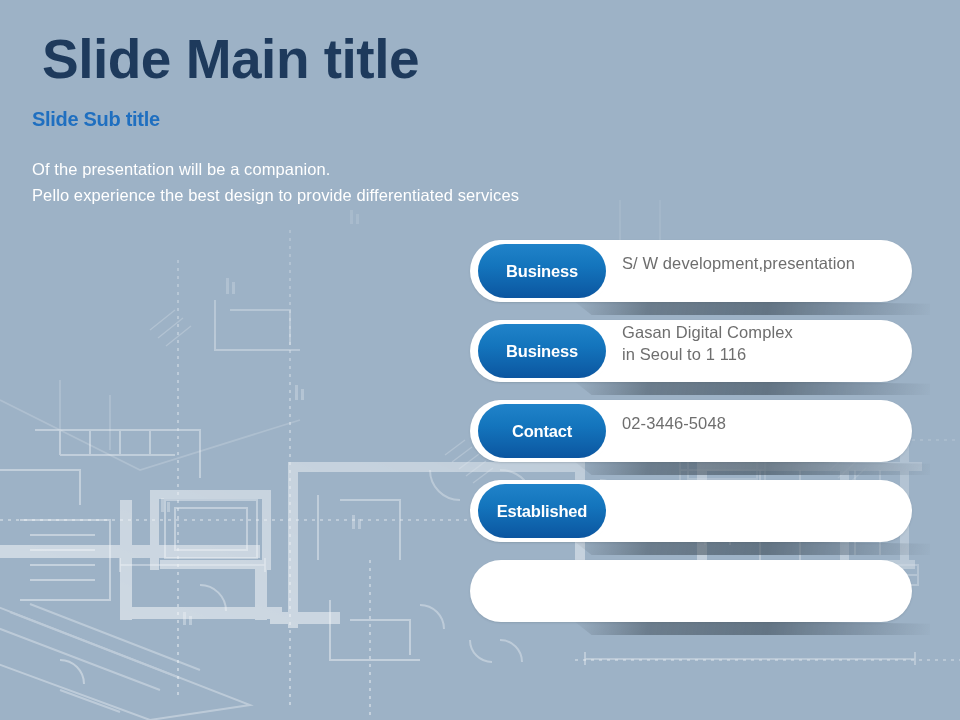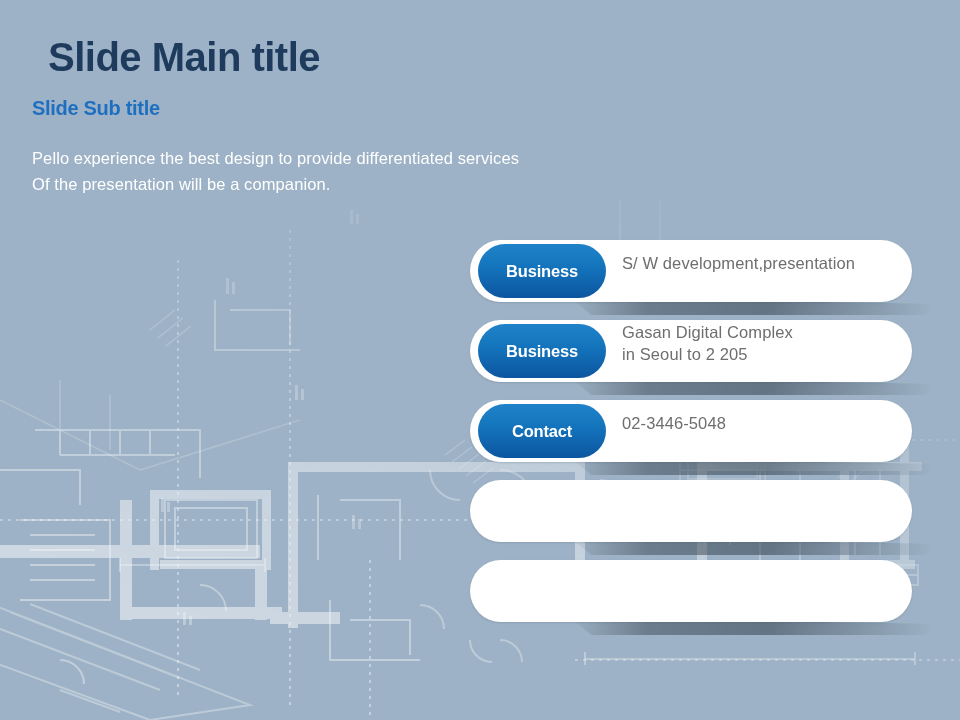--- a/index.html
+++ b/index.html
@@ -26,26 +26,26 @@
   }
 
   
   .title-block {
     position: absolute;
     left: 32px;
     top: 18px;
     width: 700px;
   }
   .main-title {
-    font-size: 40px;
+    font-size: 55px;
     font-weight: bold;
     color: #1e3a5c;
     letter-spacing: -0.5px;
     line-height: 1.15;
-    margin: 16px;
+    margin: 10px;
   }
   .sub-title {
     font-size: 20px;
     font-weight: bold;
     color: #1f6fc0;
     letter-spacing: -0.3px;
     line-height: 1.2;
     margin: 16px 0 0 0;
   }
   .body-text {
@@ -278,22 +278,22 @@
     </defs>
     <g mask="url(#bpMask)">
       <use href="#bpArt"></use>
     </g>
   </svg>
 
   <div class="title-block">
     <h1 class="main-title">Slide Main title</h1>
     <h2 class="sub-title">Slide Sub title</h2>
     <p class="body-text">
+      <span class="line">Of the presentation will be a companion.</span>
       <span class="line">Pello experience the best design to provide differentiated services</span>
-      <span class="line">Of the presentation will be a companion.</span>
     </p>
   </div>
 
   <div id="info-rows">
 
     <div class="info-row">
       <div class="row-shadow"></div>
       <div class="row-white"></div>
       <div class="row-label">
         <span>Business</span>
@@ -304,38 +304,41 @@
     </div>
 
     <div class="info-row">
       <div class="row-shadow"></div>
       <div class="row-white"></div>
       <div class="row-label">
         <span>Business</span>
       </div>
       <div class="row-value">
         <span class="vline">Gasan Digital Complex</span>
-        <span class="vline">in Seoul to 2 205</span>
+        <span class="vline">in Seoul to 1 116</span>
       </div>
     </div>
 
     <div class="info-row">
       <div class="row-shadow"></div>
       <div class="row-white"></div>
       <div class="row-label">
         <span>Contact</span>
       </div>
       <div class="row-value">
         <span class="vline">02-3446-5048</span>
       </div>
     </div>
 
     <div class="info-row">
       <div class="row-shadow"></div>
       <div class="row-white"></div>
+      <div class="row-label">
+        <span>Established</span>
+      </div>
     </div>
 
     <div class="info-row">
       <div class="row-shadow"></div>
       <div class="row-white"></div>
     </div>
 
   </div>
 </div>
 

